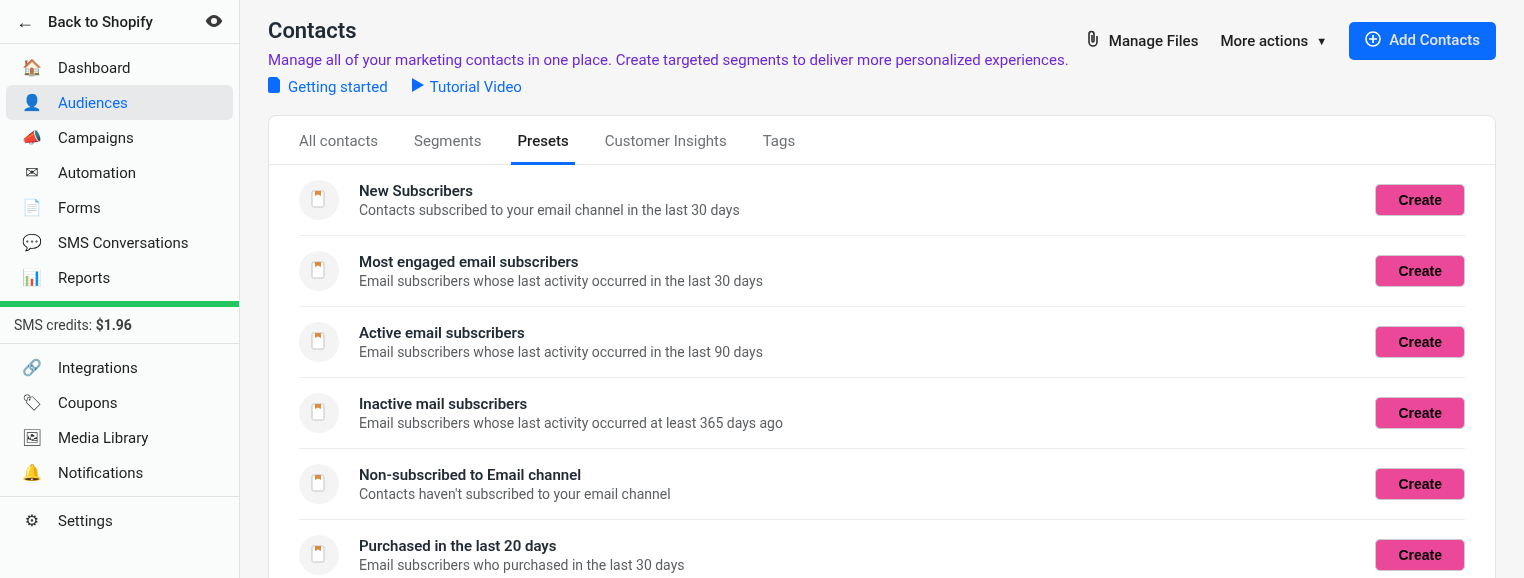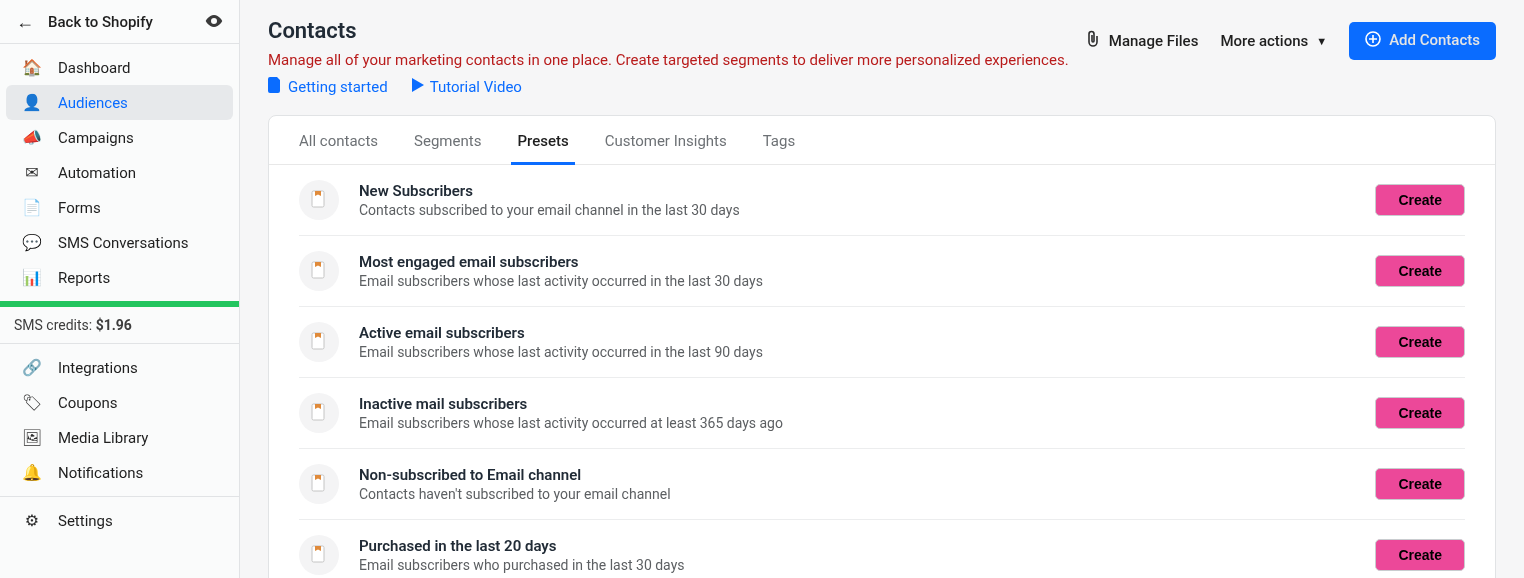--- a/index.html
+++ b/index.html
@@ -67,21 +67,21 @@
 }
 
 .main {
   flex: 1;
   background: #f6f6f7;
   padding: 18px 28px 0 28px;
   overflow: hidden;
 }
 .page-head { display: flex; align-items: flex-start; justify-content: space-between; }
 .page-title { font-size: 22px; font-weight: 600; margin-bottom: 8px; }
-.page-sub { font-size: 15px; color: #b91c1c; margin-bottom: 8px; }
+.page-sub { font-size: 15px; color: #6d28d9; margin-bottom: 8px; }
 .help-links { display: flex; gap: 24px; margin-bottom: 18px; }
 .help-link { color: #0a6cff; font-size: 15px; display: flex; align-items: center; gap: 6px; cursor: pointer; }
 
 .head-actions { display: flex; align-items: center; gap: 22px; padding-top: 4px; }
 .icon-btn { display: flex; align-items: center; gap: 8px; font-size: 15px; font-weight: 500; cursor: pointer; color: #1f1f1f; justify-content: flex-end; }
 .btn-primary {
   background: #0a6cff; color: #e5e5e5; border-radius: 5px; padding: 9px 16px; font-size: 15px; font-weight: 500;
   display: flex; align-items: flex-start; gap: 8px; cursor: pointer;
 }
 

